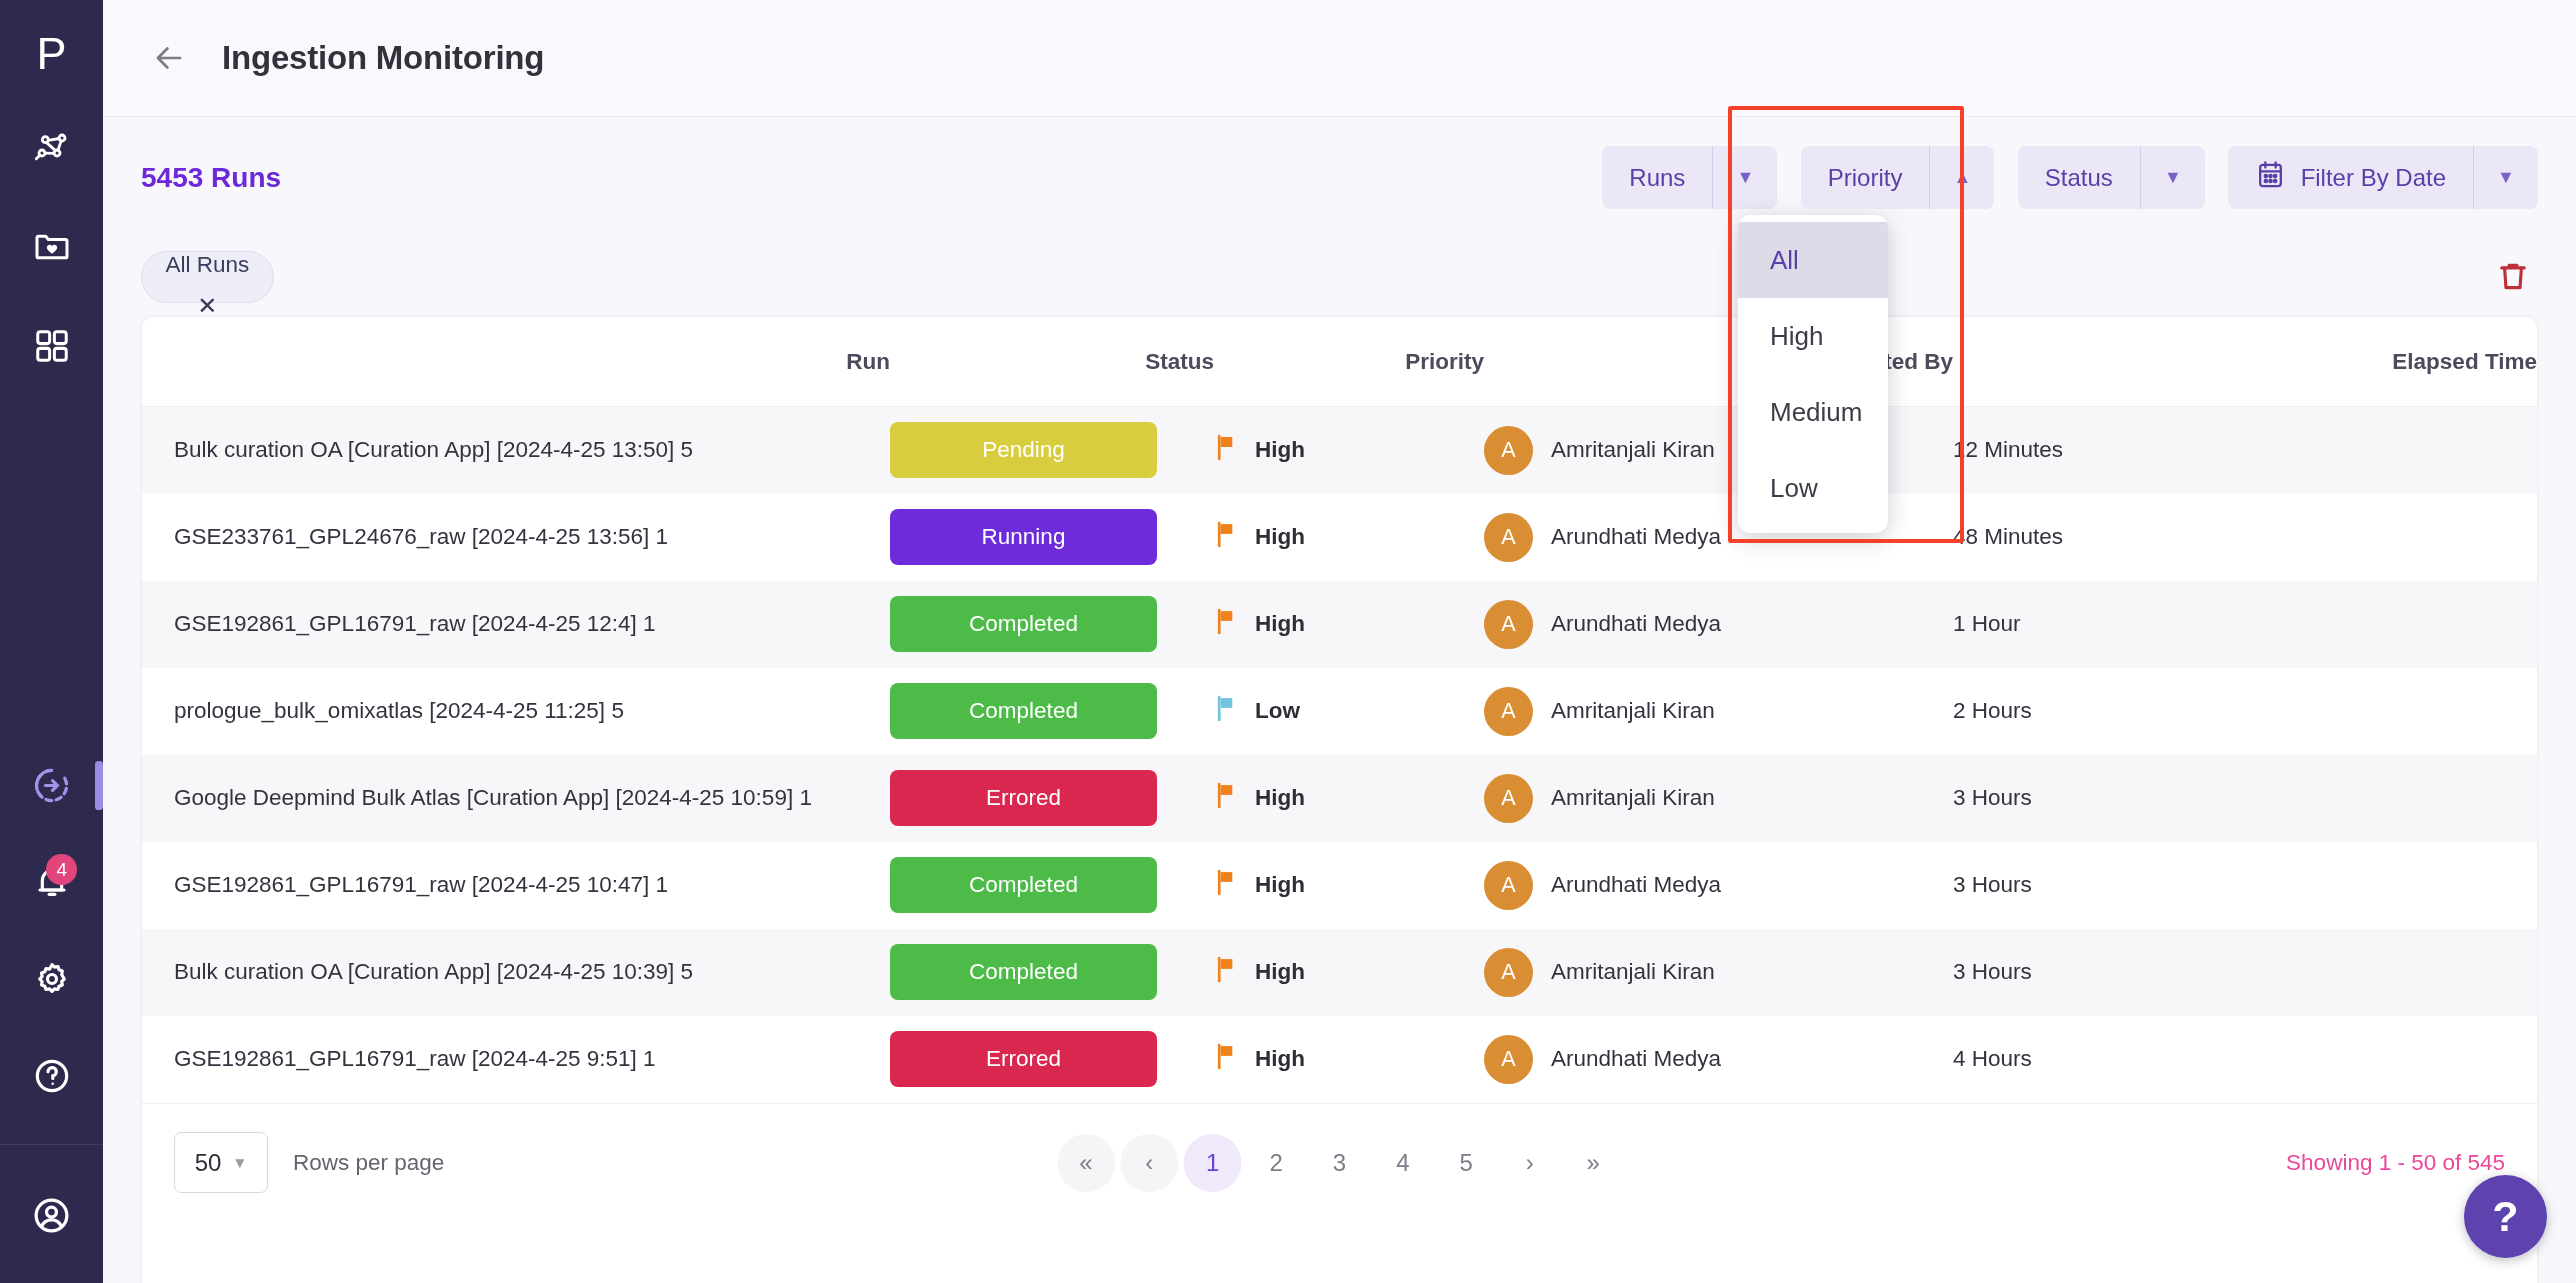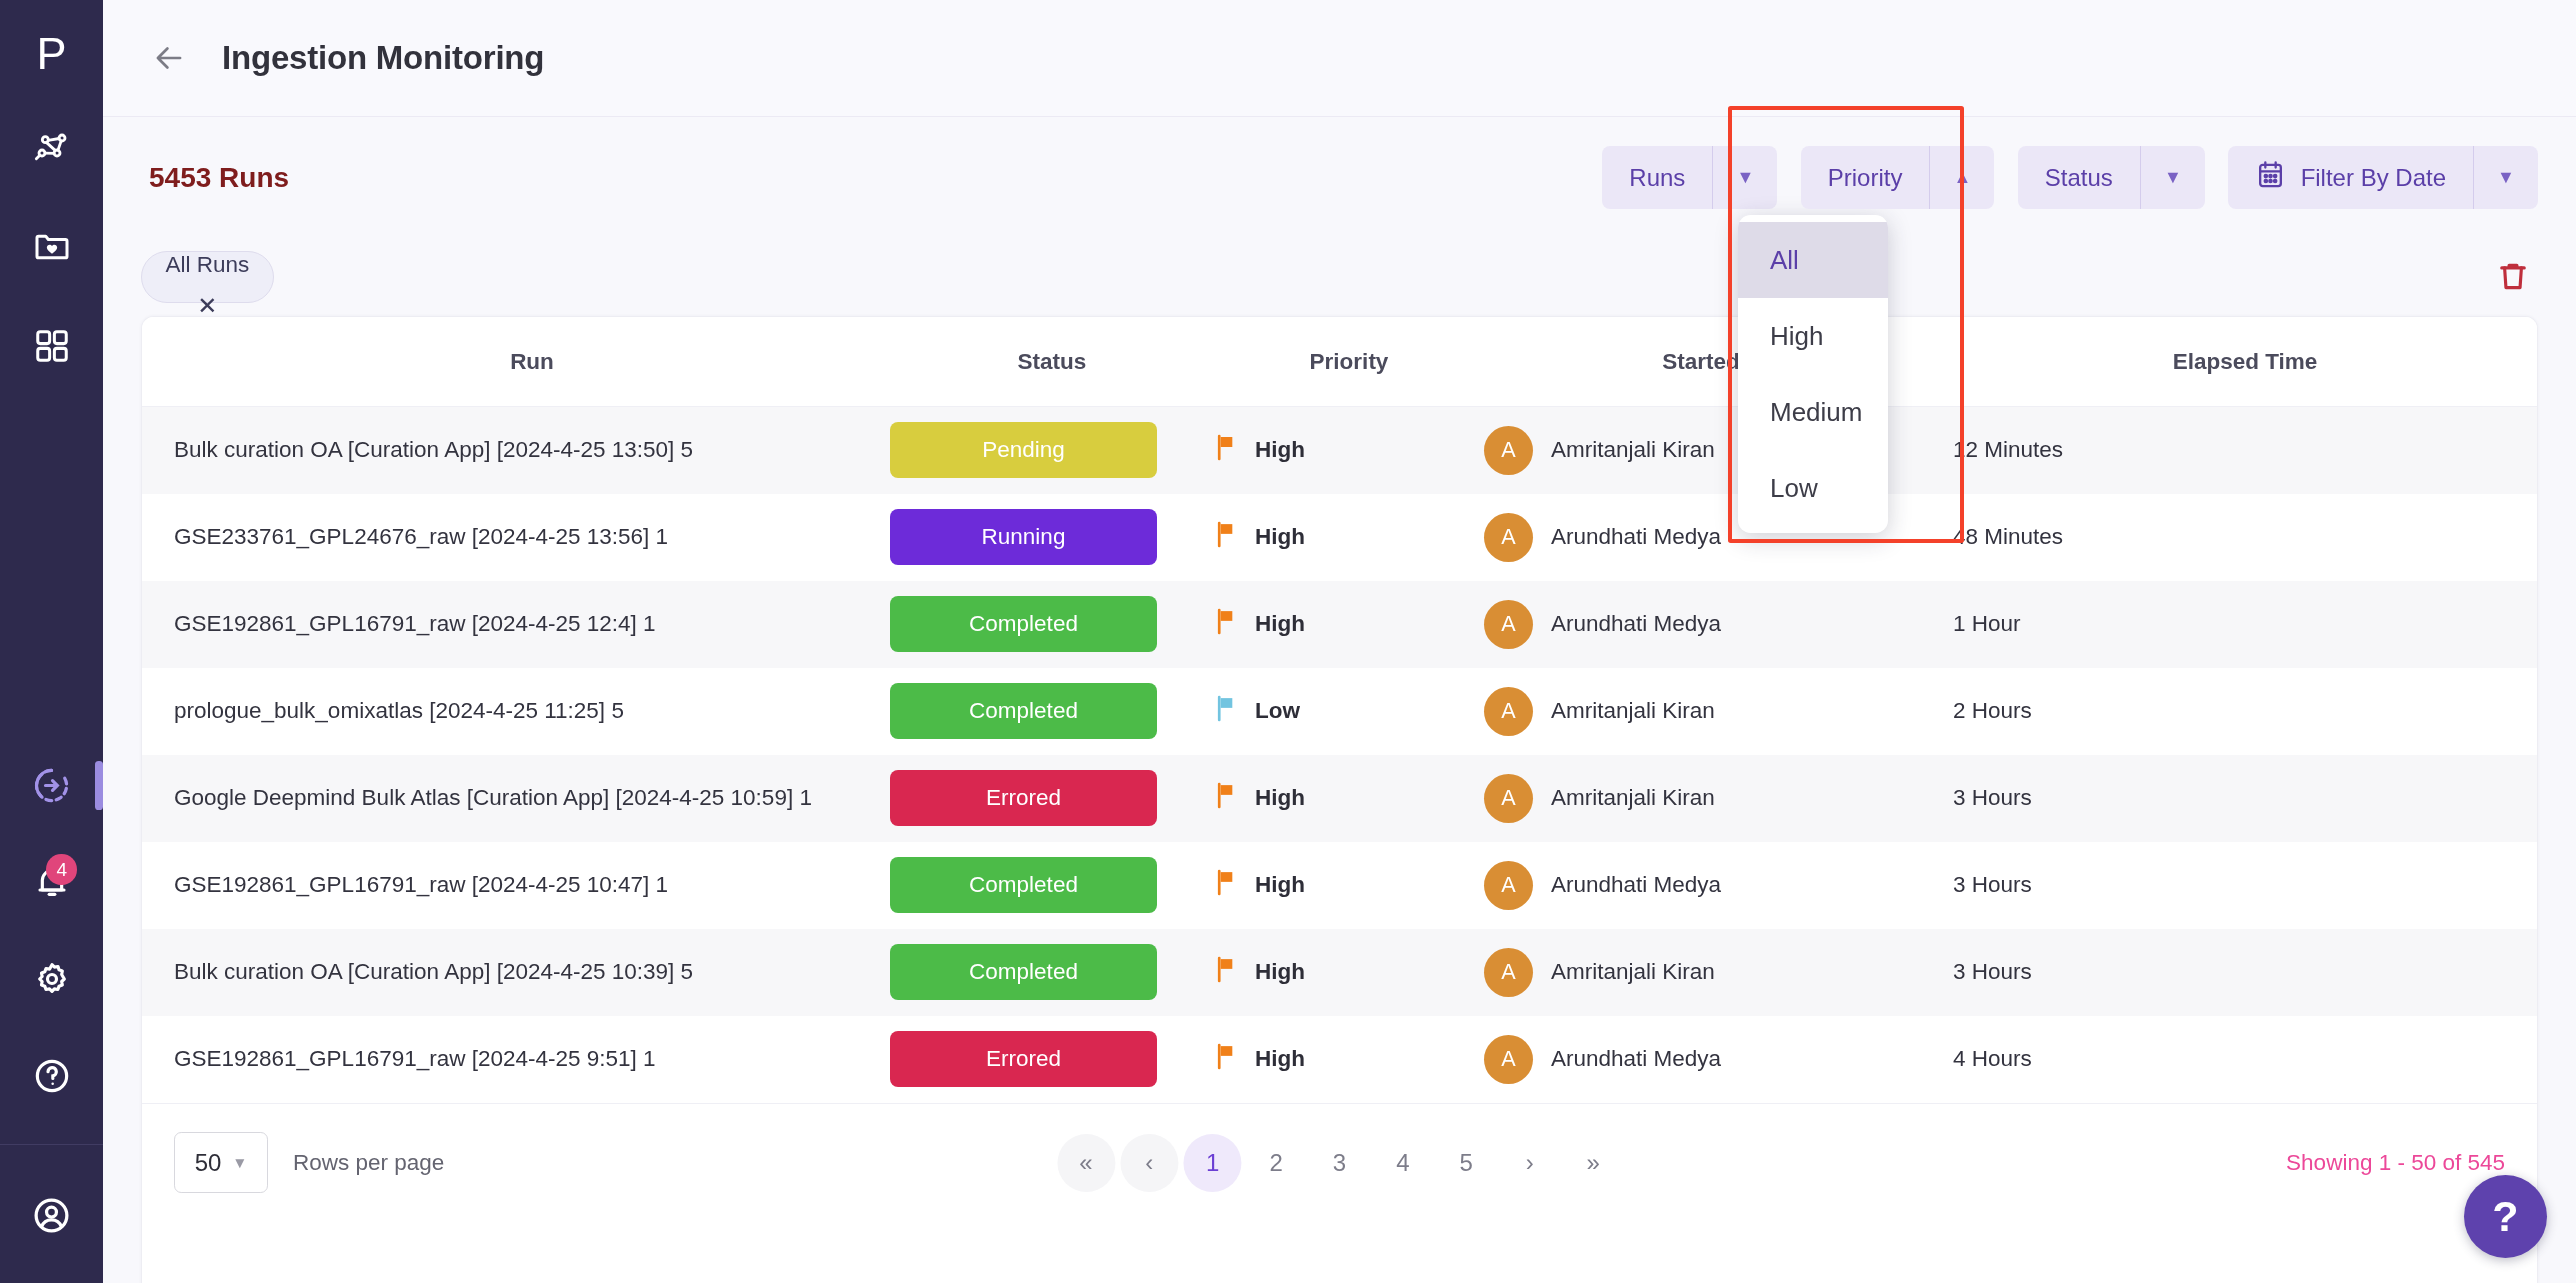--- a/index.html
+++ b/index.html
@@ -104,22 +104,21 @@
     height: 121px;
     display: flex;
     align-items: center;
     padding: 0 38px 0 38px;
     flex: 0 0 121px;
     position: relative;
   }
   .runs-count {
     font-size: 28px;
     font-weight: 700;
-    color: #7f1d1d;
-    margin-left: 8px;
+    color: #6d28d9;
   }
   .filters { margin-left: auto; display: flex; align-items: center; gap: 23.4px; }
   .filter-btn {
     height: 63px;
     background: #ebe7f7;
     border-radius: 8px;
     display: flex;
     align-items: stretch;
     cursor: pointer;
     position: relative;
@@ -185,21 +184,21 @@
     border: 0.9px solid #ededf3;
     border-bottom: none;
     flex: 1;
     display: flex;
     flex-direction: column;
     overflow: hidden;
     box-shadow: 0 0.9px 3.6px rgba(40,40,70,0.05);
   }
   table { width: 100%; border-collapse: collapse; table-layout: fixed; }
   thead th {
-    text-align: center;
+    text-align: right;
     font-size: 22.5px;
     font-weight: 700;
     color: #4b4b5c;
     padding: 32px 0 31px 0;
     background: #ffffff;
     border-bottom: 0.9px solid #efeff5;
   }
   tbody td {
     font-size: 22.5px;
     color: #33333f;

